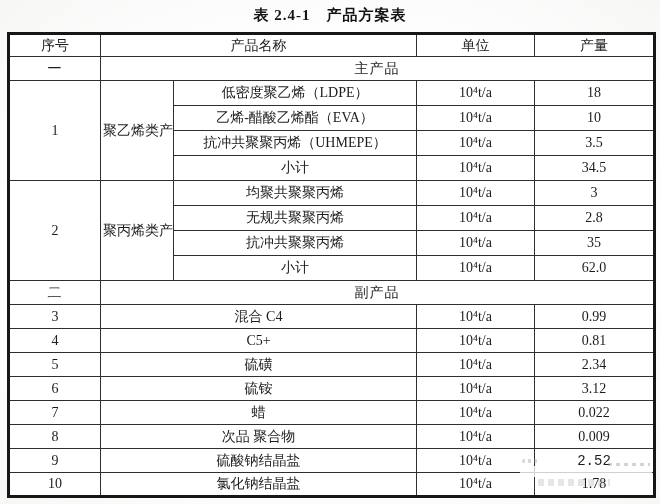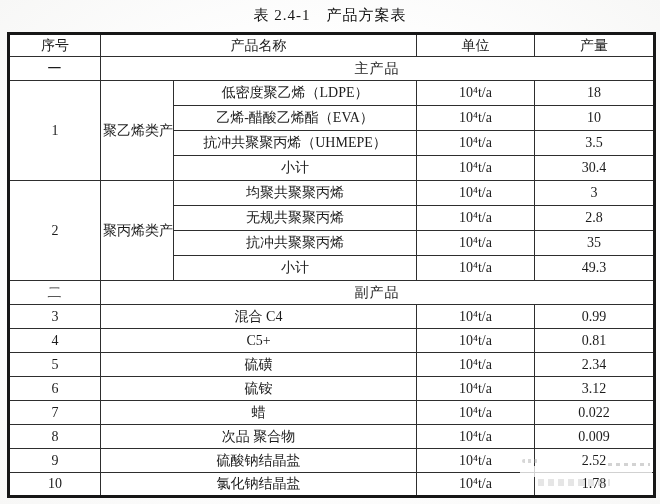--- a/index.html
+++ b/index.html
@@ -14,21 +14,21 @@
     background: radial-gradient(ellipse at center, #fefefe 60%, #f7f7f6 100%);
     overflow: hidden;
     color: #1c1c1c;
   }
   .doc-title {
     position: absolute;
     left: 0; top: 6px;
     width: 660px;
     text-align: center;
     font-size: 15px;
-    font-weight: normal;
+    font-weight: bold;
     letter-spacing: 1px;
     color: #141414;
   }
   table.doc-table {
     position: absolute;
     left: 7px; top: 32px;
     width: 646px;
     border-collapse: collapse;
     table-layout: fixed;
     border: 3px solid #161616;
@@ -48,21 +48,21 @@
   tr.h-head  { height: 23px; padding-left: 36px; }
   tr.h-sec   { height: 24px; }
   tr.h-item  { height: 25px; }
   tr.h-simple{ height: 24px; }
   td.category-cell {
     white-space: normal;
     word-break: break-all;
     line-height: 1.8;
   }
   tr.h-sec td { letter-spacing: 1px; }
-  td.faded { color: #5a5a5a; }
+  td.faded { color: #5a5a5a; font-family: Liberation Mono, monospace; }
   
   .wm { position: absolute; pointer-events: none; }
   .wm-band-1 {
     left: 520px; top: 466px; width: 132px; height: 11px;
     background: rgba(255,255,255,0.78);
   }
   .wm-dash-left {
     left: 522px; top: 459px; width: 16px; height: 4px;
     background: repeating-linear-gradient(90deg, rgba(150,150,150,0.38) 0 3px, rgba(255,255,255,0) 3px 6px);
     border-radius: 2px;
@@ -118,21 +118,21 @@
         <td>10</td>
       </tr>
       <tr class="h-item">
         <td>抗冲共聚聚丙烯（UHMEPE）</td>
         <td>10⁴t/a</td>
         <td>3.5</td>
       </tr>
       <tr class="h-item">
         <td>小计</td>
         <td>10⁴t/a</td>
-        <td>30.4</td>
+        <td>34.5</td>
       </tr>
 
       <tr class="h-item">
         <td rowspan="4">2</td>
         <td rowspan="4" class="category-cell">聚丙烯类产品</td>
         <td>均聚共聚聚丙烯</td>
         <td>10⁴t/a</td>
         <td>3</td>
       </tr>
       <tr class="h-item">
@@ -141,21 +141,21 @@
         <td>2.8</td>
       </tr>
       <tr class="h-item">
         <td>抗冲共聚聚丙烯</td>
         <td>10⁴t/a</td>
         <td>35</td>
       </tr>
       <tr class="h-item">
         <td>小计</td>
         <td>10⁴t/a</td>
-        <td>49.3</td>
+        <td>62.0</td>
       </tr>
 
       <tr class="h-sec">
         <td>二</td>
         <td colspan="4">副产品</td>
       </tr>
 
       <tr class="h-simple">
         <td>3</td>
         <td colspan="2">混合 C4</td>

